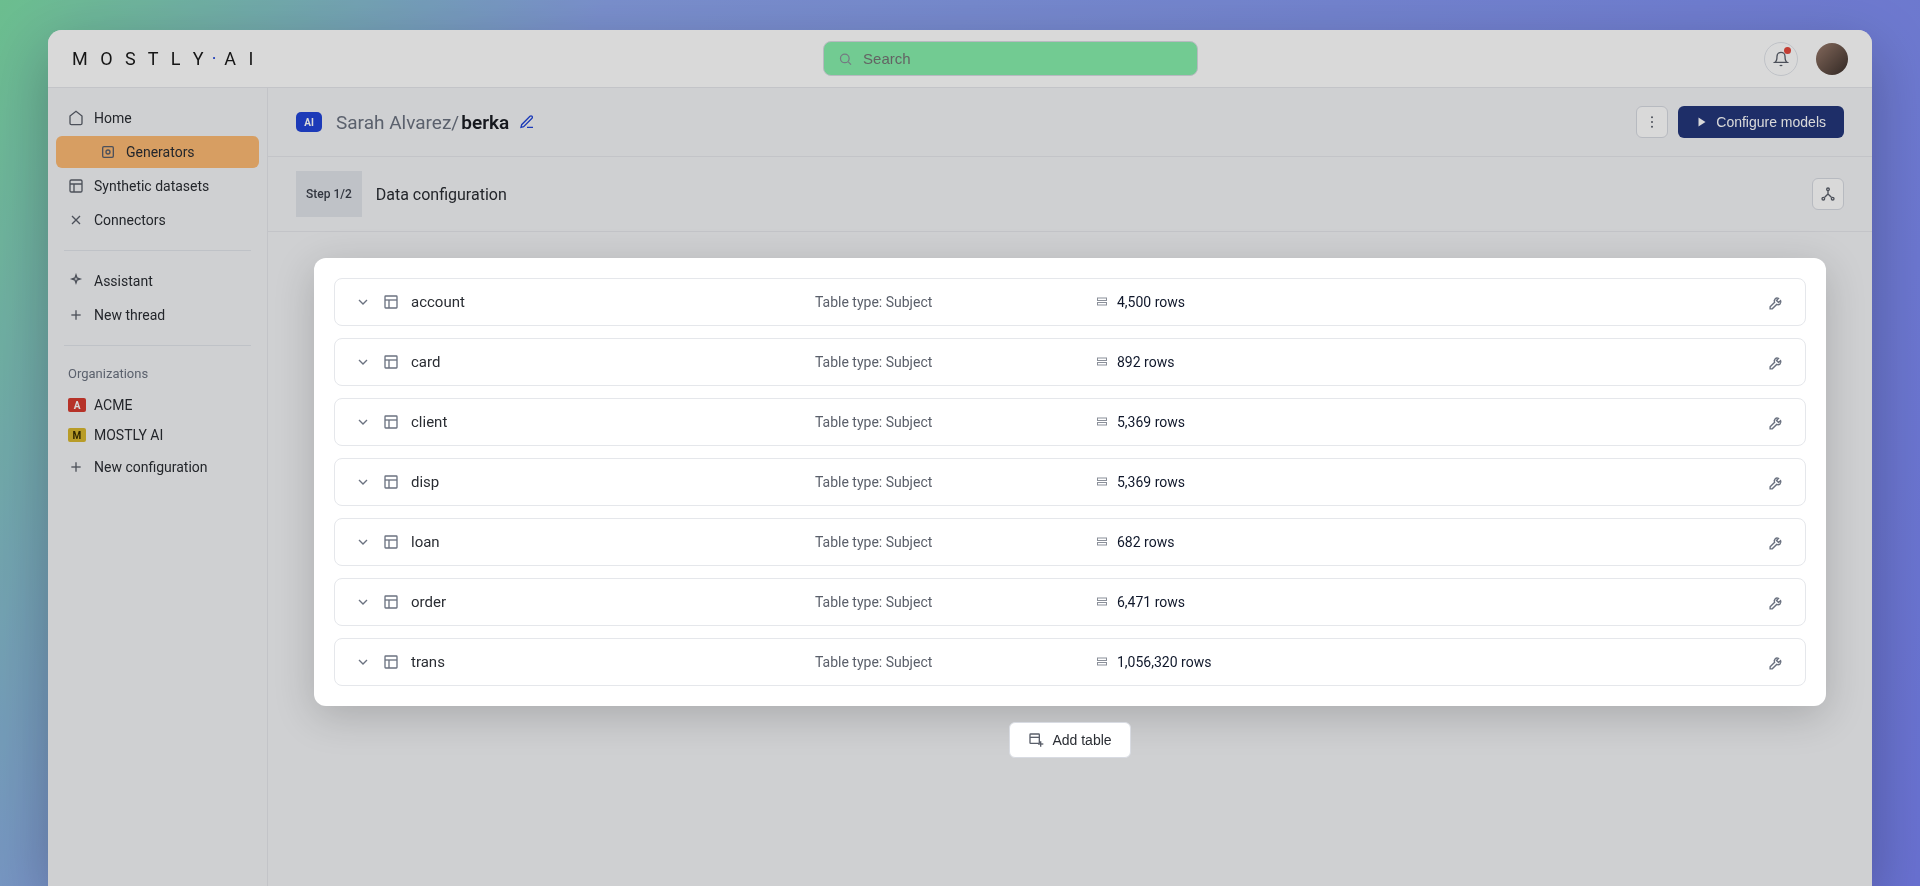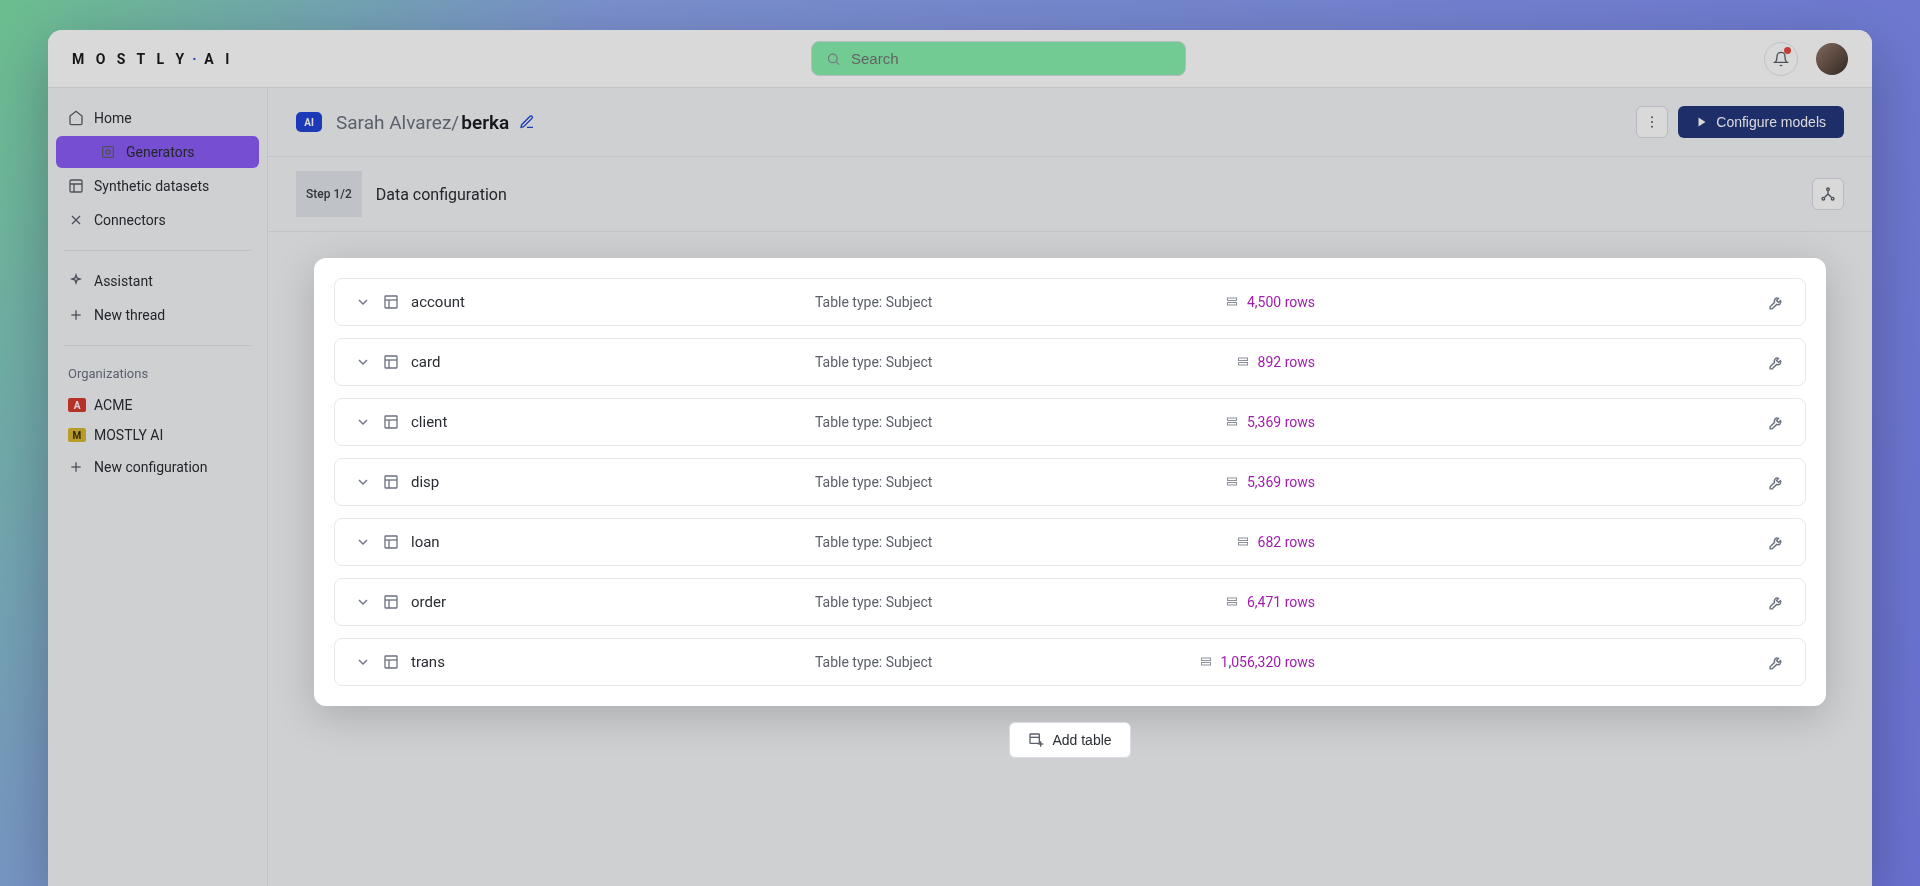--- a/index.html
+++ b/index.html
@@ -29,23 +29,23 @@
   .topbar {
     height: 58px;
     background: #fff;
     border-bottom: 1px solid #e5e7eb;
     display: flex;
     align-items: center;
     padding: 0 24px;
     gap: 24px;
   }
   .logo {
-    font-weight: 700;
+    font-weight: 400;
     letter-spacing: 4px;
-    font-size: 14px;
+    font-size: 18px;
     color: #1a1a1a;
     display: flex;
     align-items: center;
     gap: 4px;
     white-space: nowrap;
   }
   .logo .dot { color: #2145d9; }
   .spacer { flex: 1; }
   .search-wrap {
     width: 375px;
@@ -95,21 +95,21 @@
     gap: 2px;
   }
   .nav-item {
     display: flex; align-items: center; gap: 10px;
     padding: 8px 12px;
     border-radius: 6px;
     font-size: 14px;
     color: #2a2d33;
     cursor: pointer;
   }
-  .nav-item.active { background: #8b5cf6; padding-left: 44px; }
+  .nav-item.active { background: #fdba74; padding-left: 44px; }
   .nav-item .mini-icon { width: 16px; color: #5a5f6a; flex-shrink: 0; }
   .hr { height: 1px; background: #e1e4ea; margin: 12px 8px; }
   .section-label {
     font-size: 13px; color: #6b7280;
     padding: 6px 12px 8px;
   }
   .org-item {
     display: flex; align-items: center; gap: 8px;
     padding: 6px 12px;
     font-size: 14px; color: #2a2d33;
@@ -193,24 +193,23 @@
     display: flex; align-items: center;
     margin-bottom: 12px;
     background: #fff;
   }
   .table-row:last-child { margin-bottom: 0; }
   .t-left { display: flex; align-items: center; gap: 12px; width: 460px; }
   .chev { color: #6b7280; cursor: pointer; }
   .t-name { font-size: 15px; color: #2a2d33; }
   .t-type { font-size: 14px; color: #5a5f6a; width: 280px; }
   .t-rows {
-    font-size: 14px; color: #a21caf;
+    font-size: 14px; color: #0f172a;
     display: flex; align-items: center; gap: 8px;
     width: 220px;
-    justify-content: flex-end;
   }
   .t-tail { margin-left: auto; color: #6b7280; cursor: pointer; }
   .add-table-wrap {
     display: flex; justify-content: center;
     padding: 16px 0 8px;
   }
   .add-table-btn {
     border: 1px solid #d8dbe2; background: #fff;
     border-radius: 6px;
     padding: 9px 18px;

